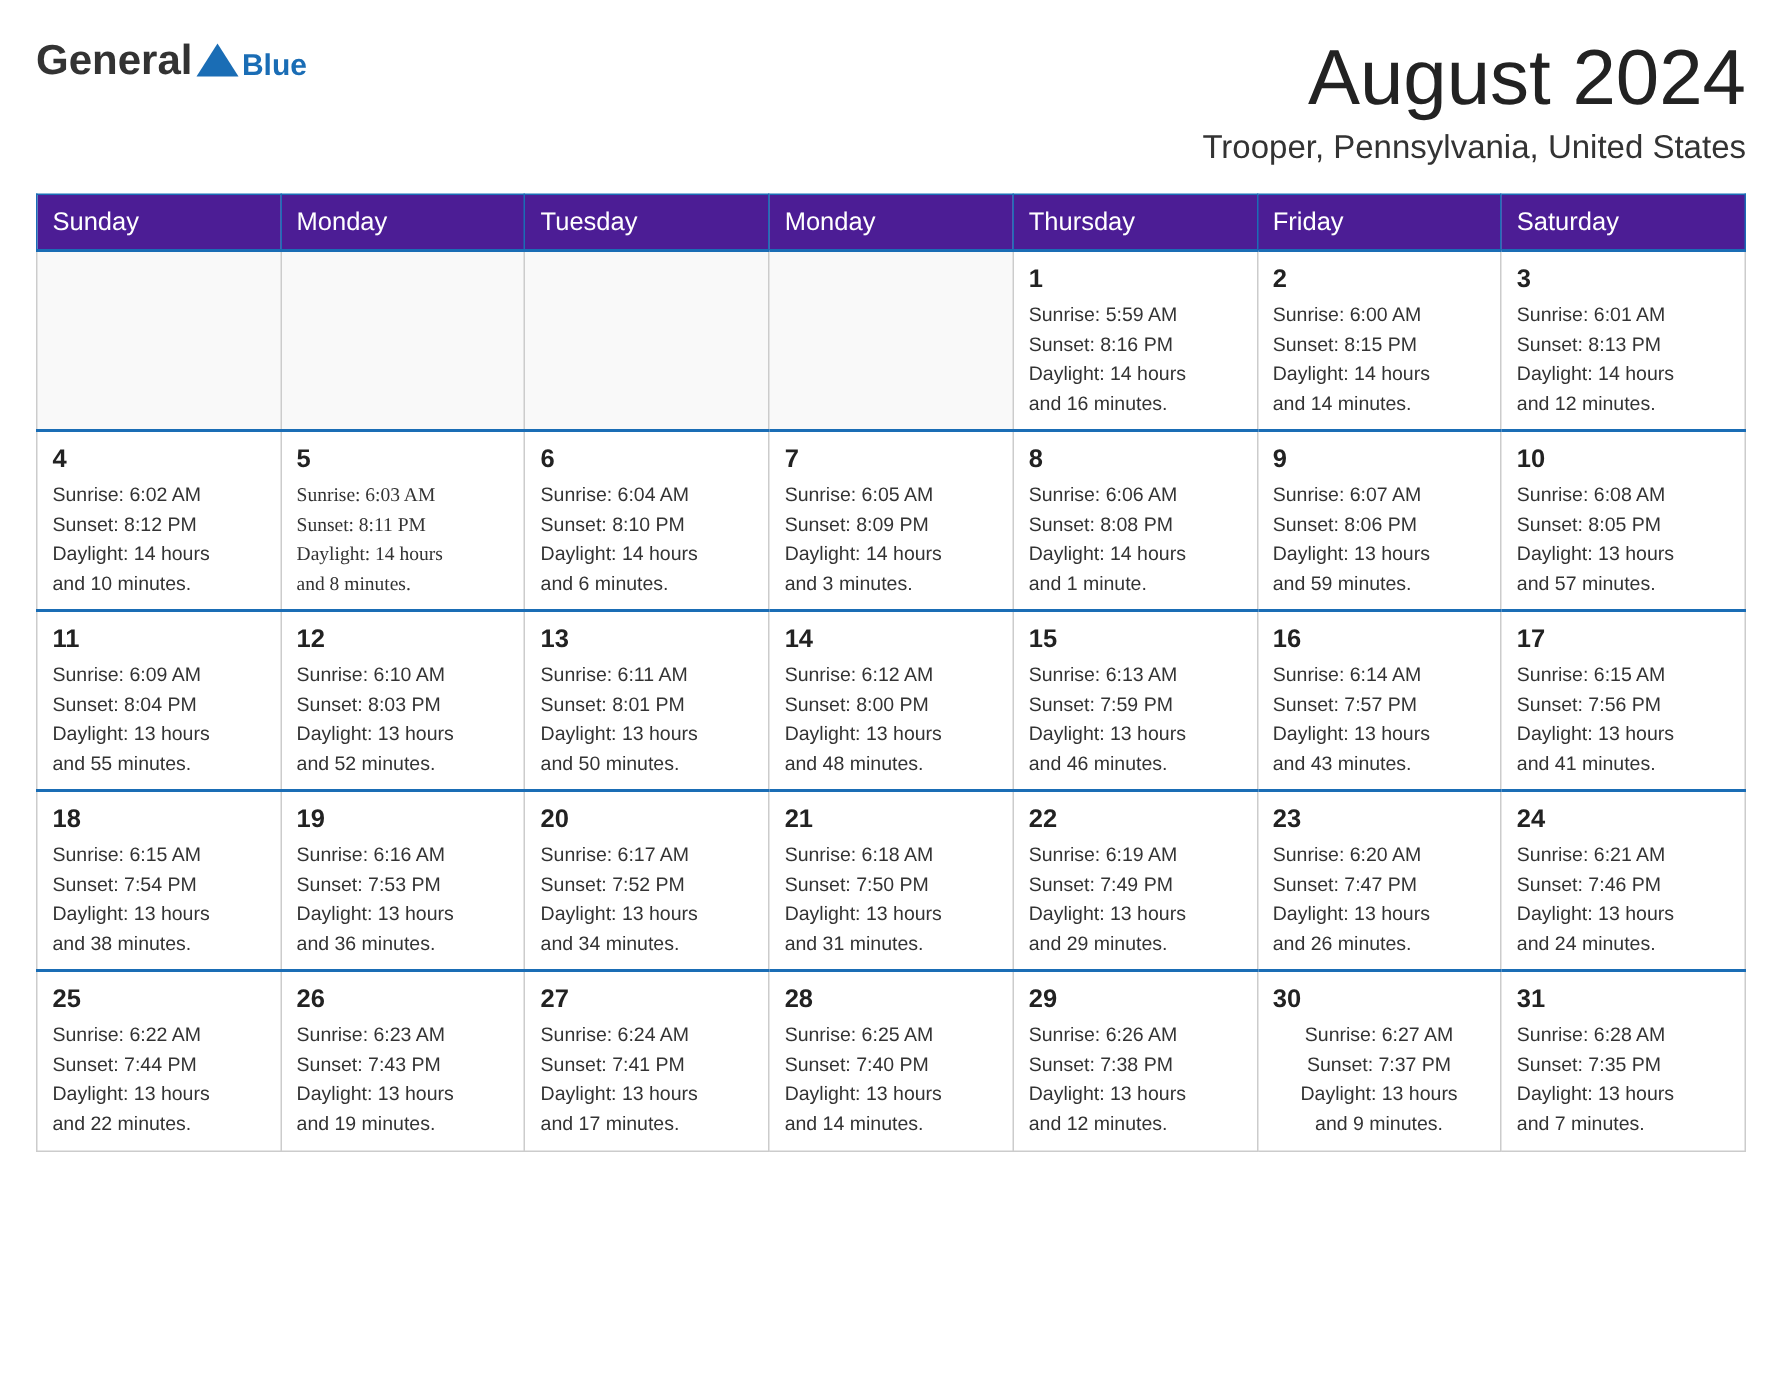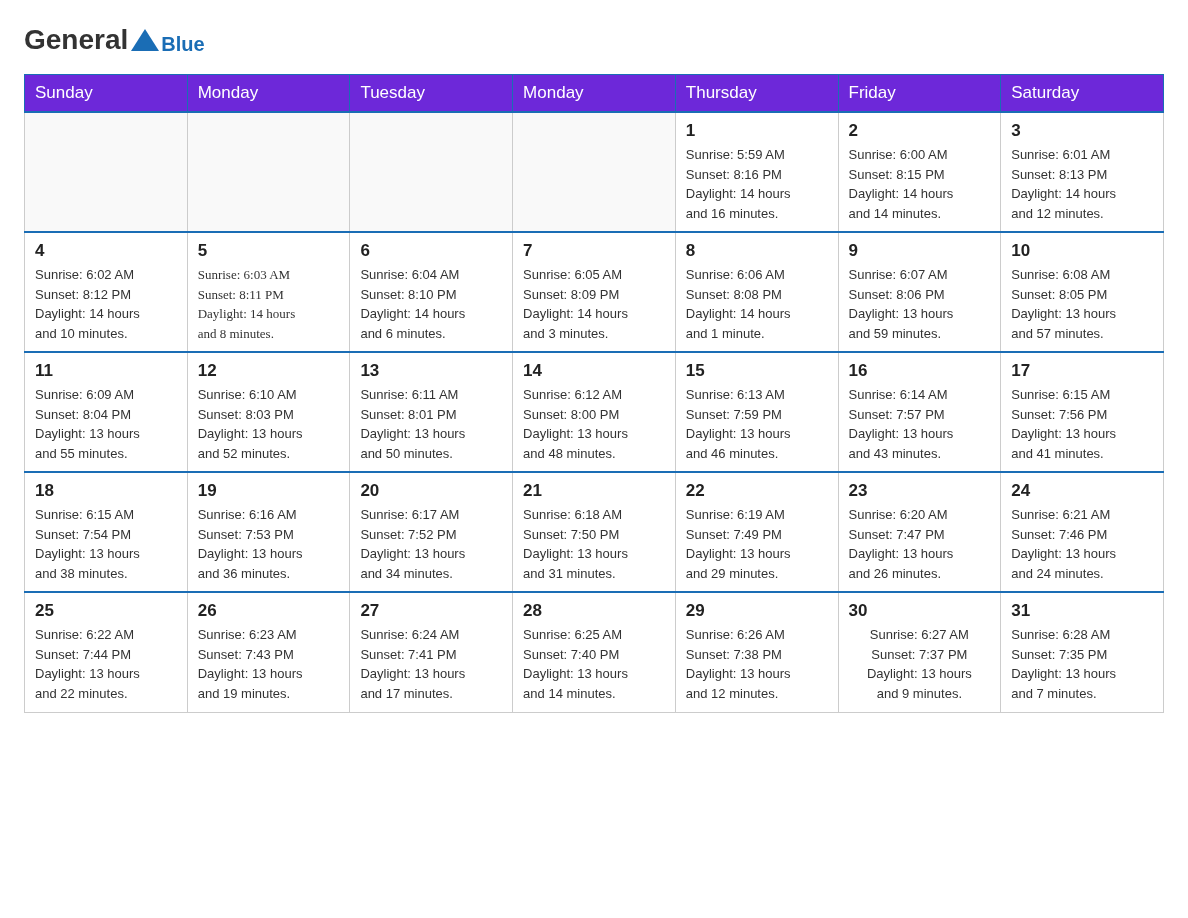--- a/index.html
+++ b/index.html
@@ -29,21 +29,21 @@
       font-size: 22px;
       color: #333;
       margin-top: 4px;
     }
     table {
       width: 100%;
       border-collapse: collapse;
       table-layout: fixed;
     }
     thead tr th {
-      background-color: #6d28d9;
+      background-color: #4c1d95;
       color: #fff;
       font-size: 17px;
       font-weight: normal;
       padding: 8px 10px;
       text-align: left;
       border: 1px solid #1a6db5;
     }
     tbody tr td {
       vertical-align: top;
       padding: 8px 10px;
@@ -96,20 +96,24 @@
 </head>
 <body>
 
 <div class="header">
   <div class="logo-wrapper">
     <div class="logo-line1">
       <span style="font-size:28px;font-weight:bold;color:#333;">General</span>
       <span class="logo-triangle"></span>
     </div>
     <span style="font-size:20px;font-weight:bold;color:#1a6db5;margin-top:-4px;margin-left:2px;">Blue</span>
+  </div>
+  <div class="title-block">
+    <div class="month-title">August 2024</div>
+    <div class="location-title">Trooper, Pennsylvania, United States</div>
   </div>
 </div>
 
 <table>
   <thead>
     <tr>
     <th>Sunday</th>
         <th>Monday</th>
         <th>Tuesday</th>
         <th>Monday</th>

